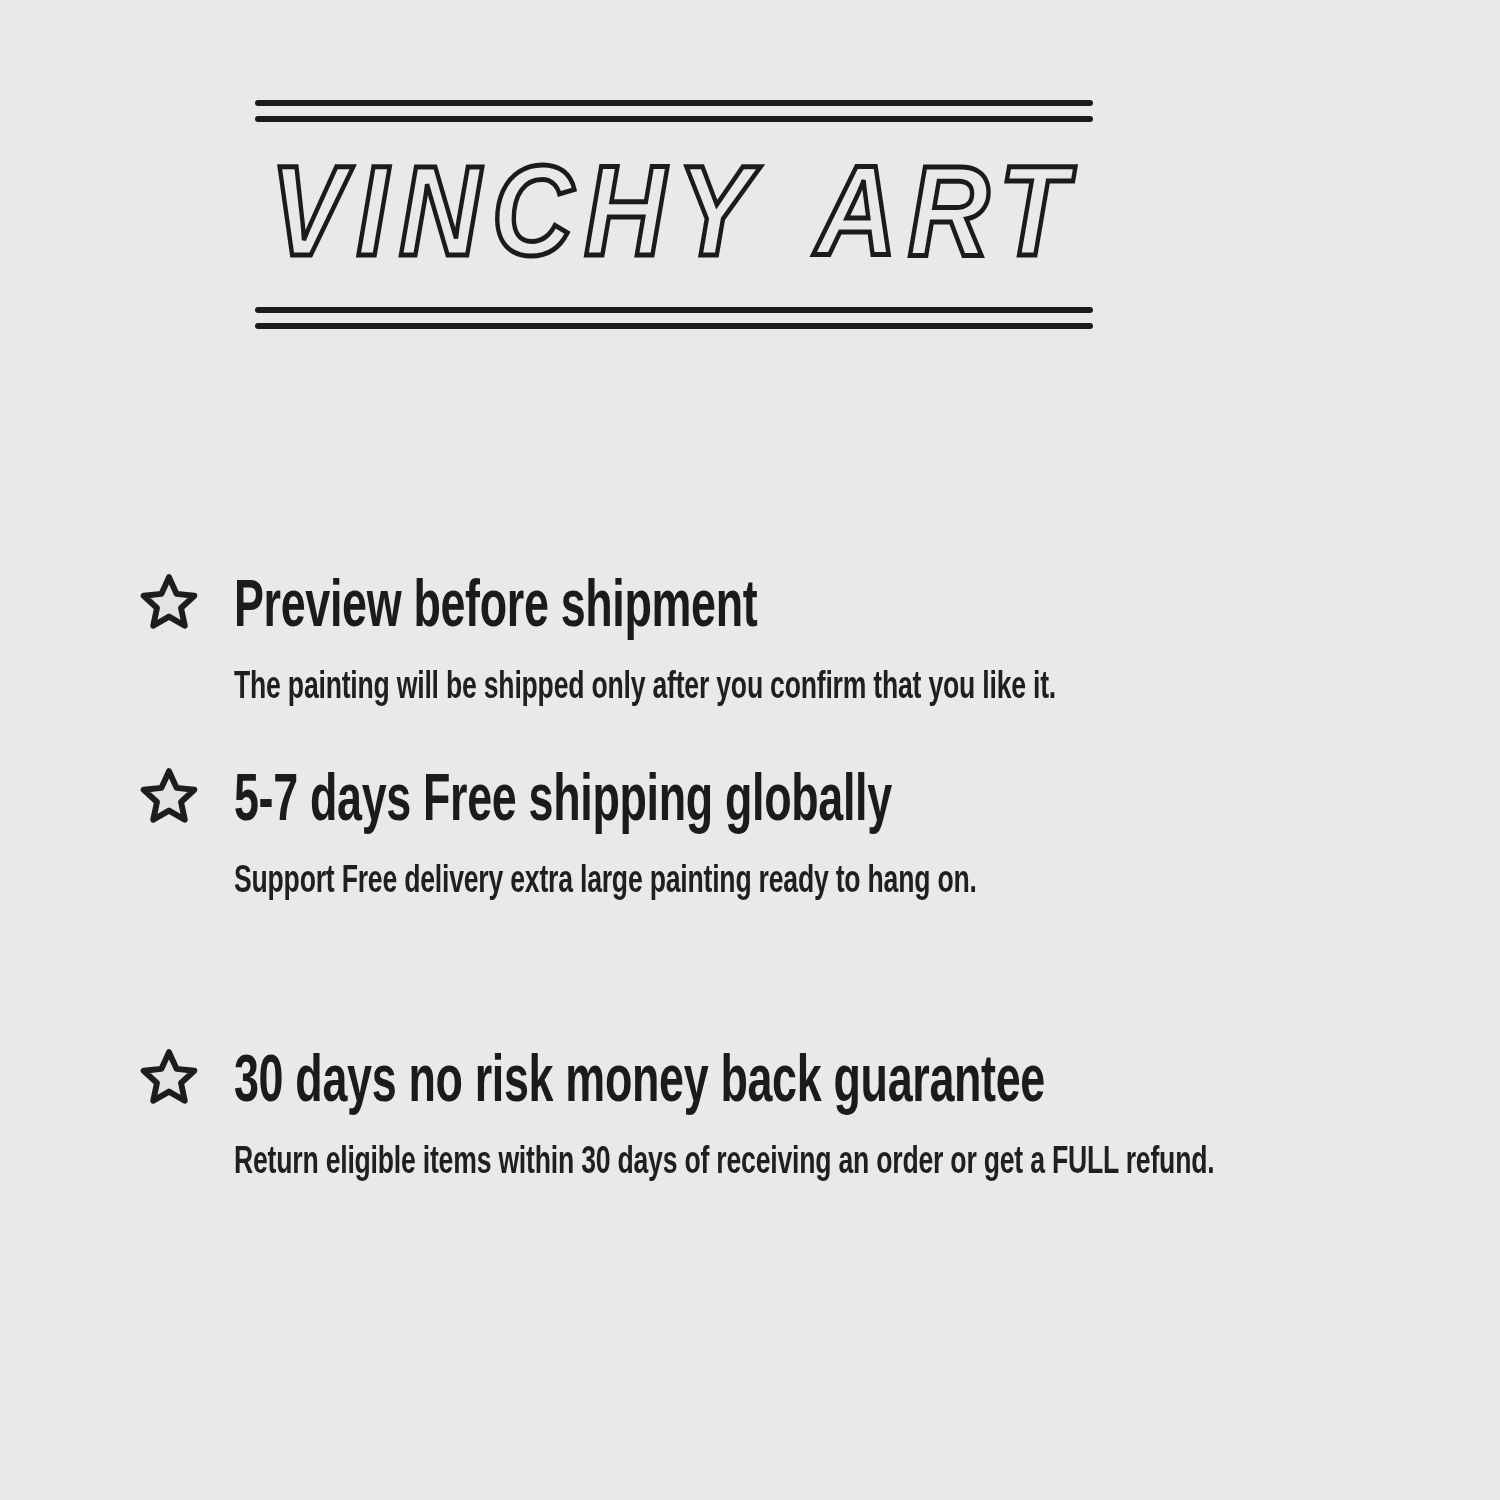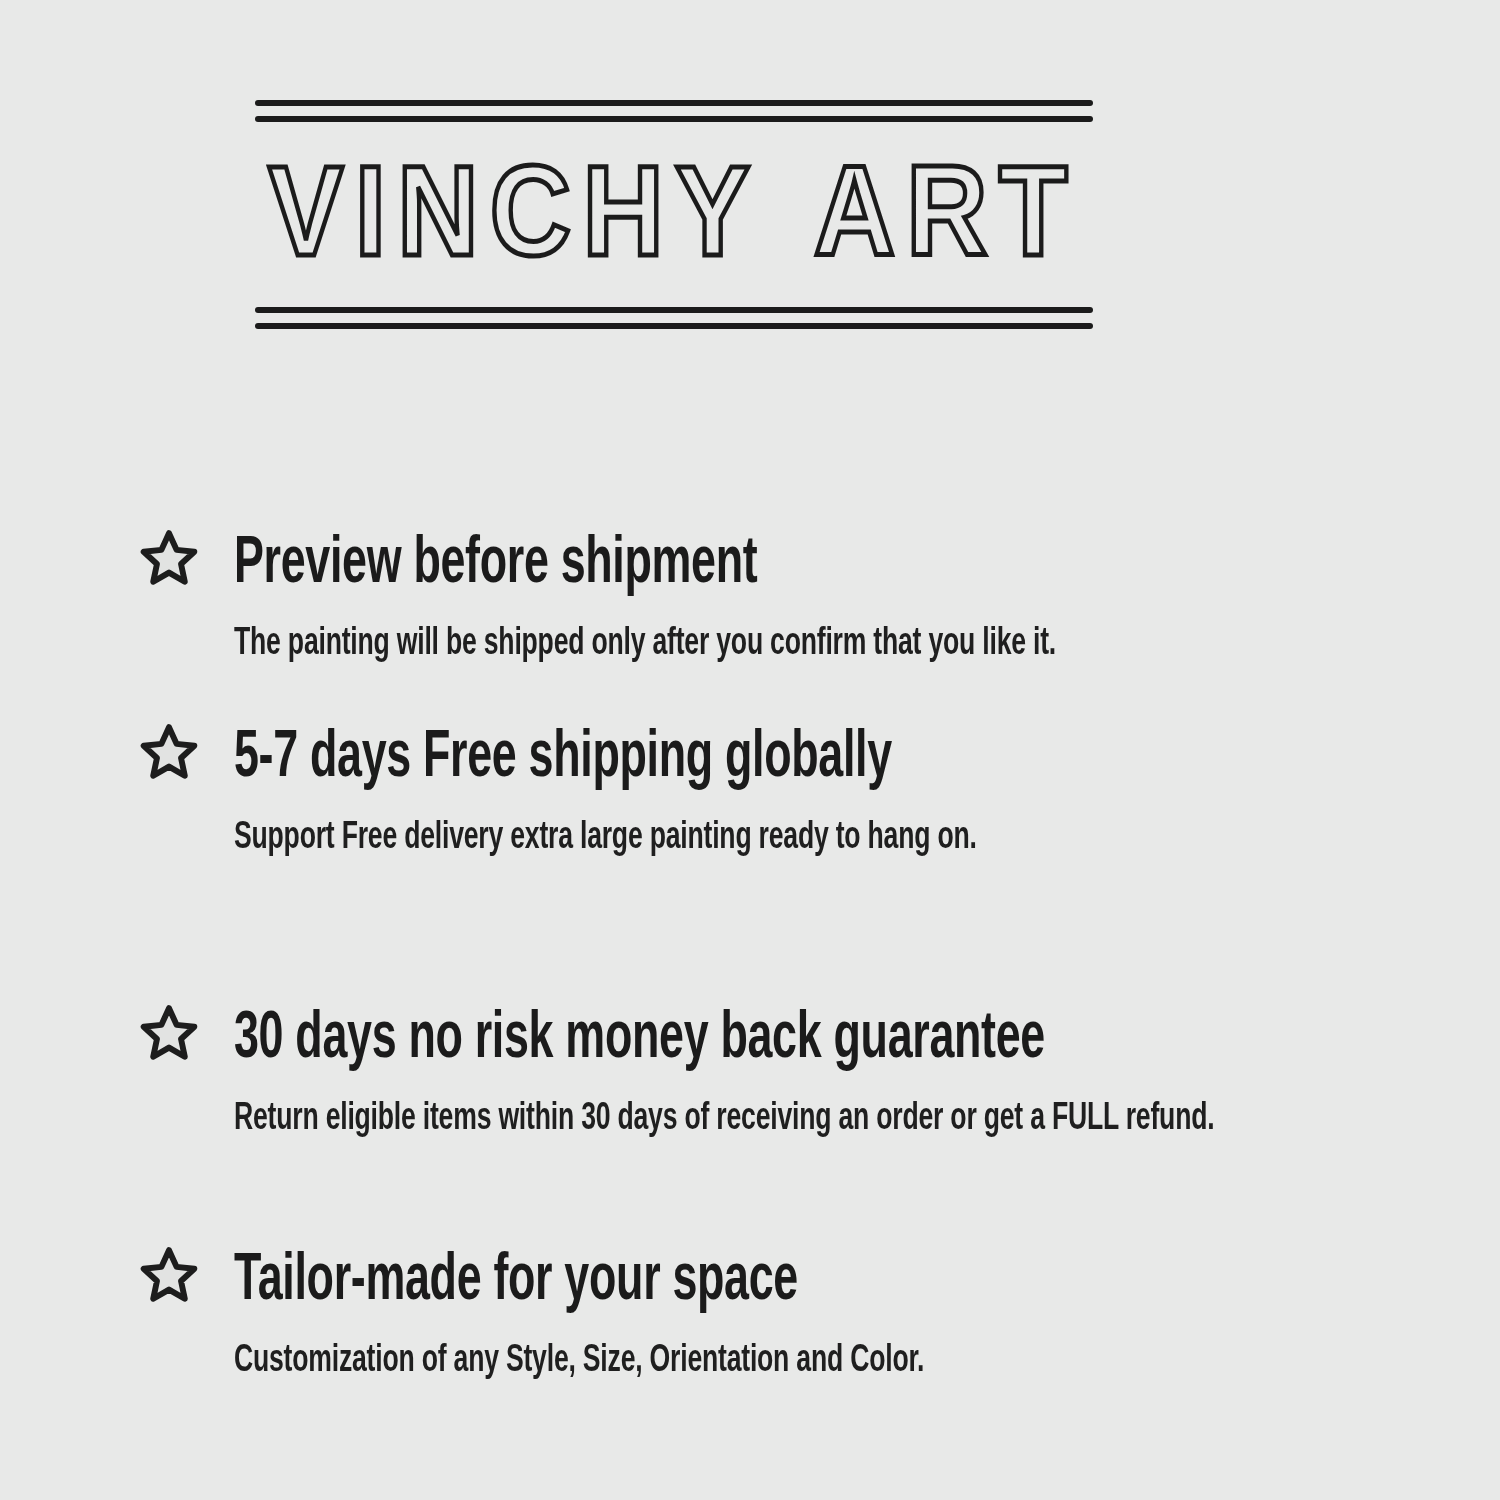--- a/index.html
+++ b/index.html
@@ -12,20 +12,21 @@
     width:1500px; height:1500px;
     background:#e8e9e8;
     overflow:hidden;
   }
 
   
   .logo-block {
     position:absolute;
     left:255px; top:100px;
     width:838px;
+    font-style:italic;
   }
   .rule {
     height:6px;
     background:#1b1b1b;
     border-radius:3px;
   }
   .rule-gap { margin-top:10px; }
   .logo-text-wrap {
     height:185px;
     display:flex;
@@ -52,20 +53,21 @@
     }
   }
 
   
   .feature {
     position:absolute;
     left:138px;
     display:flex;
     align-items:flex-start;
     gap:34px;
+    margin-top:44px;
   }
   .star {
     width:62px; height:62px;
     flex:none;
     margin-top:4px;
   }
   .texts h2 {
     margin:0;
     font-size:66px;
     line-height:70px;
@@ -126,23 +128,14 @@
   <section class="feature" style="top:999px">
     <svg class="star" viewBox="0 0 24 24">
       <path d="M12 2 L14.94 8.47 L21.8 9.18 L16.66 13.94 L18.1 20.8 L12 17.25 L5.9 20.8 L7.34 13.94 L2.2 9.18 L9.06 8.47 Z" fill="#e2e3e2" stroke="#1d1d1d" stroke-width="2.3" stroke-linejoin="round"></path>
     </svg>
     <div class="texts">
       <h2>30 days no risk money back guarantee</h2>
       <p>Return eligible items within 30 days of receiving an order or get a FULL refund.</p>
     </div>
   </section>
 
-  <section class="feature" style="top:1241px">
-    <svg class="star" viewBox="0 0 24 24">
-      <path d="M12 2 L14.94 8.47 L21.8 9.18 L16.66 13.94 L18.1 20.8 L12 17.25 L5.9 20.8 L7.34 13.94 L2.2 9.18 L9.06 8.47 Z" fill="#e2e3e2" stroke="#1d1d1d" stroke-width="2.3" stroke-linejoin="round"></path>
-    </svg>
-    <div class="texts">
-      <h2>Tailor-made for your space</h2>
-      <p>Customization of any Style, Size, Orientation and Color.</p>
-    </div>
-  </section>
 
 </div>
 
 </body></html>

